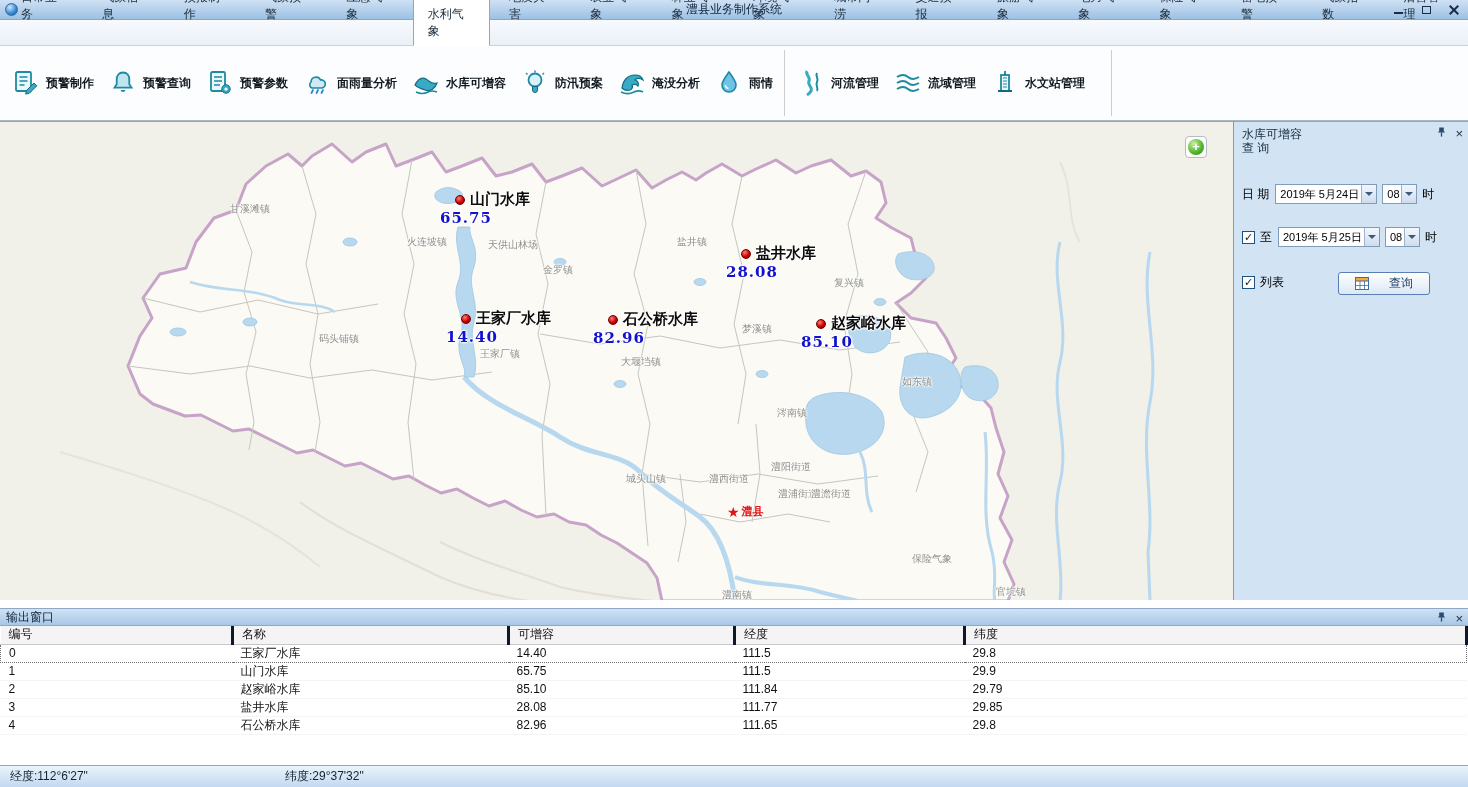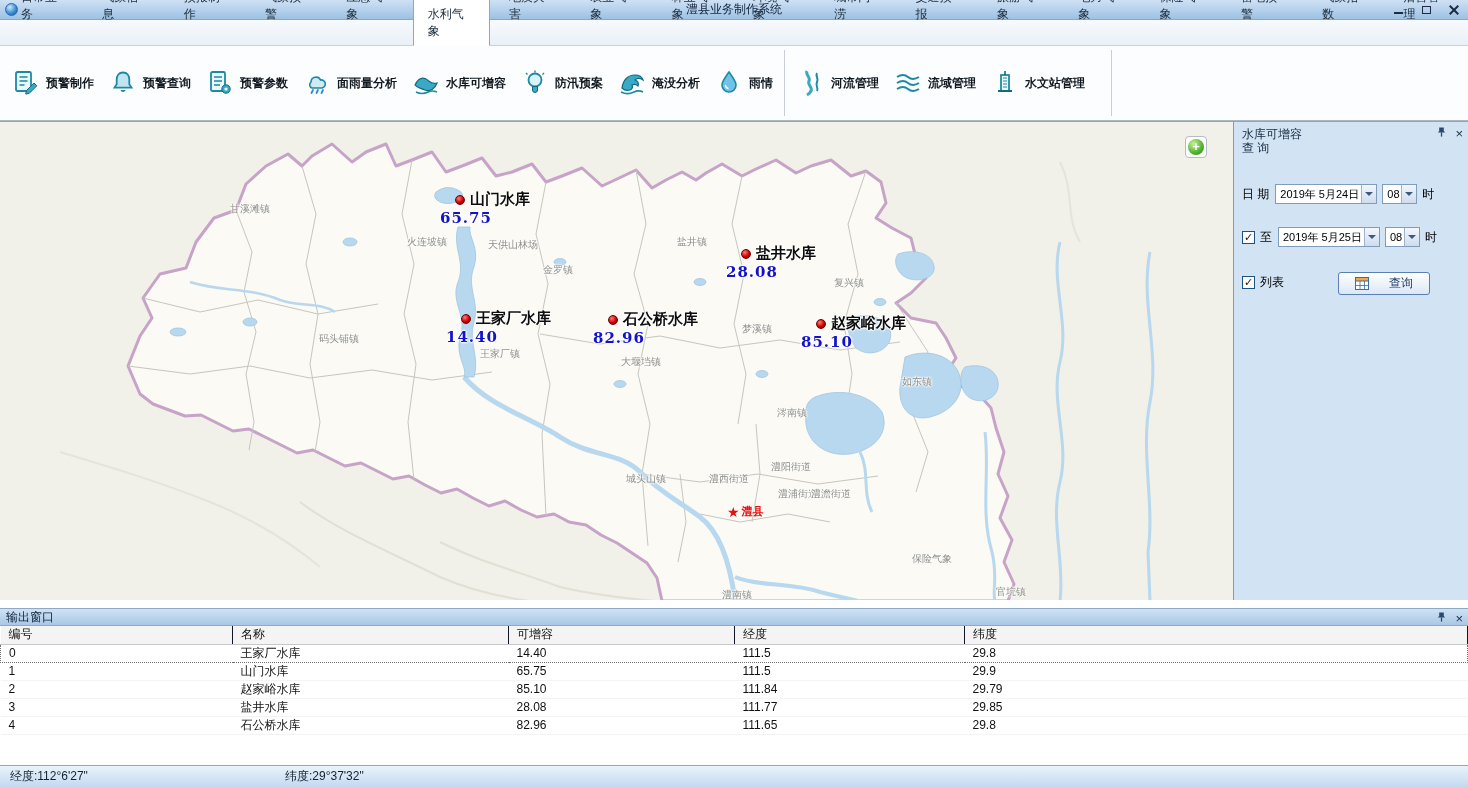--- a/index.html
+++ b/index.html
@@ -96,21 +96,21 @@
     color:#14355e; cursor:default; }
   .row-list { width:219px; }
   .query-btn svg { width:14px; height:13px; }
 
   
   .output { position:absolute; left:0; top:600px; width:1468px; height:165px; background:#fff; border-top:1px solid #8fa8c4;margin-top:8px; }
   .output-header { position:relative; height:17px; background:linear-gradient(#cfe2f5,#a9c7e6);
     border-bottom:1px solid #8fa8c4; display:flex; align-items:center; padding-left:6px; color:#10243c; }
   .output-header .panel-icons { top:2px; }
   .output-table { width:100%; border-collapse:collapse; table-layout:fixed; }
-  .output-table th { height:18px; background:#f4f4f4; border-right:1px solid #0f172a; border-bottom:1px solid #c8c8c8;
+  .output-table th { height:18px; background:#f4f4f4; border-right:3px solid #0f172a; border-bottom:1px solid #c8c8c8;
     font-weight:normal; text-align:left; padding-left:8px; color:#111; }
   .output-table td { height:16px; padding-left:8px; color:#111; border-bottom:1px solid #f4f4f4; white-space:nowrap; overflow:hidden; }
   .output-table col:nth-child(1){width:232px} .output-table col:nth-child(2){width:276px}
   .output-table col:nth-child(3){width:226px} .output-table col:nth-child(4){width:230px}
   .output-table tr.selected td { border-top:1px dotted #707070; border-bottom:1px dotted #707070; }
   .output-table tr.selected td:first-child { border-left:1px dotted #707070; }
   .output-table tr.selected td:last-child { border-right:1px dotted #707070; }
 
   
   .statusbar { position:absolute; left:0; top:765px; width:1468px; height:22px;

